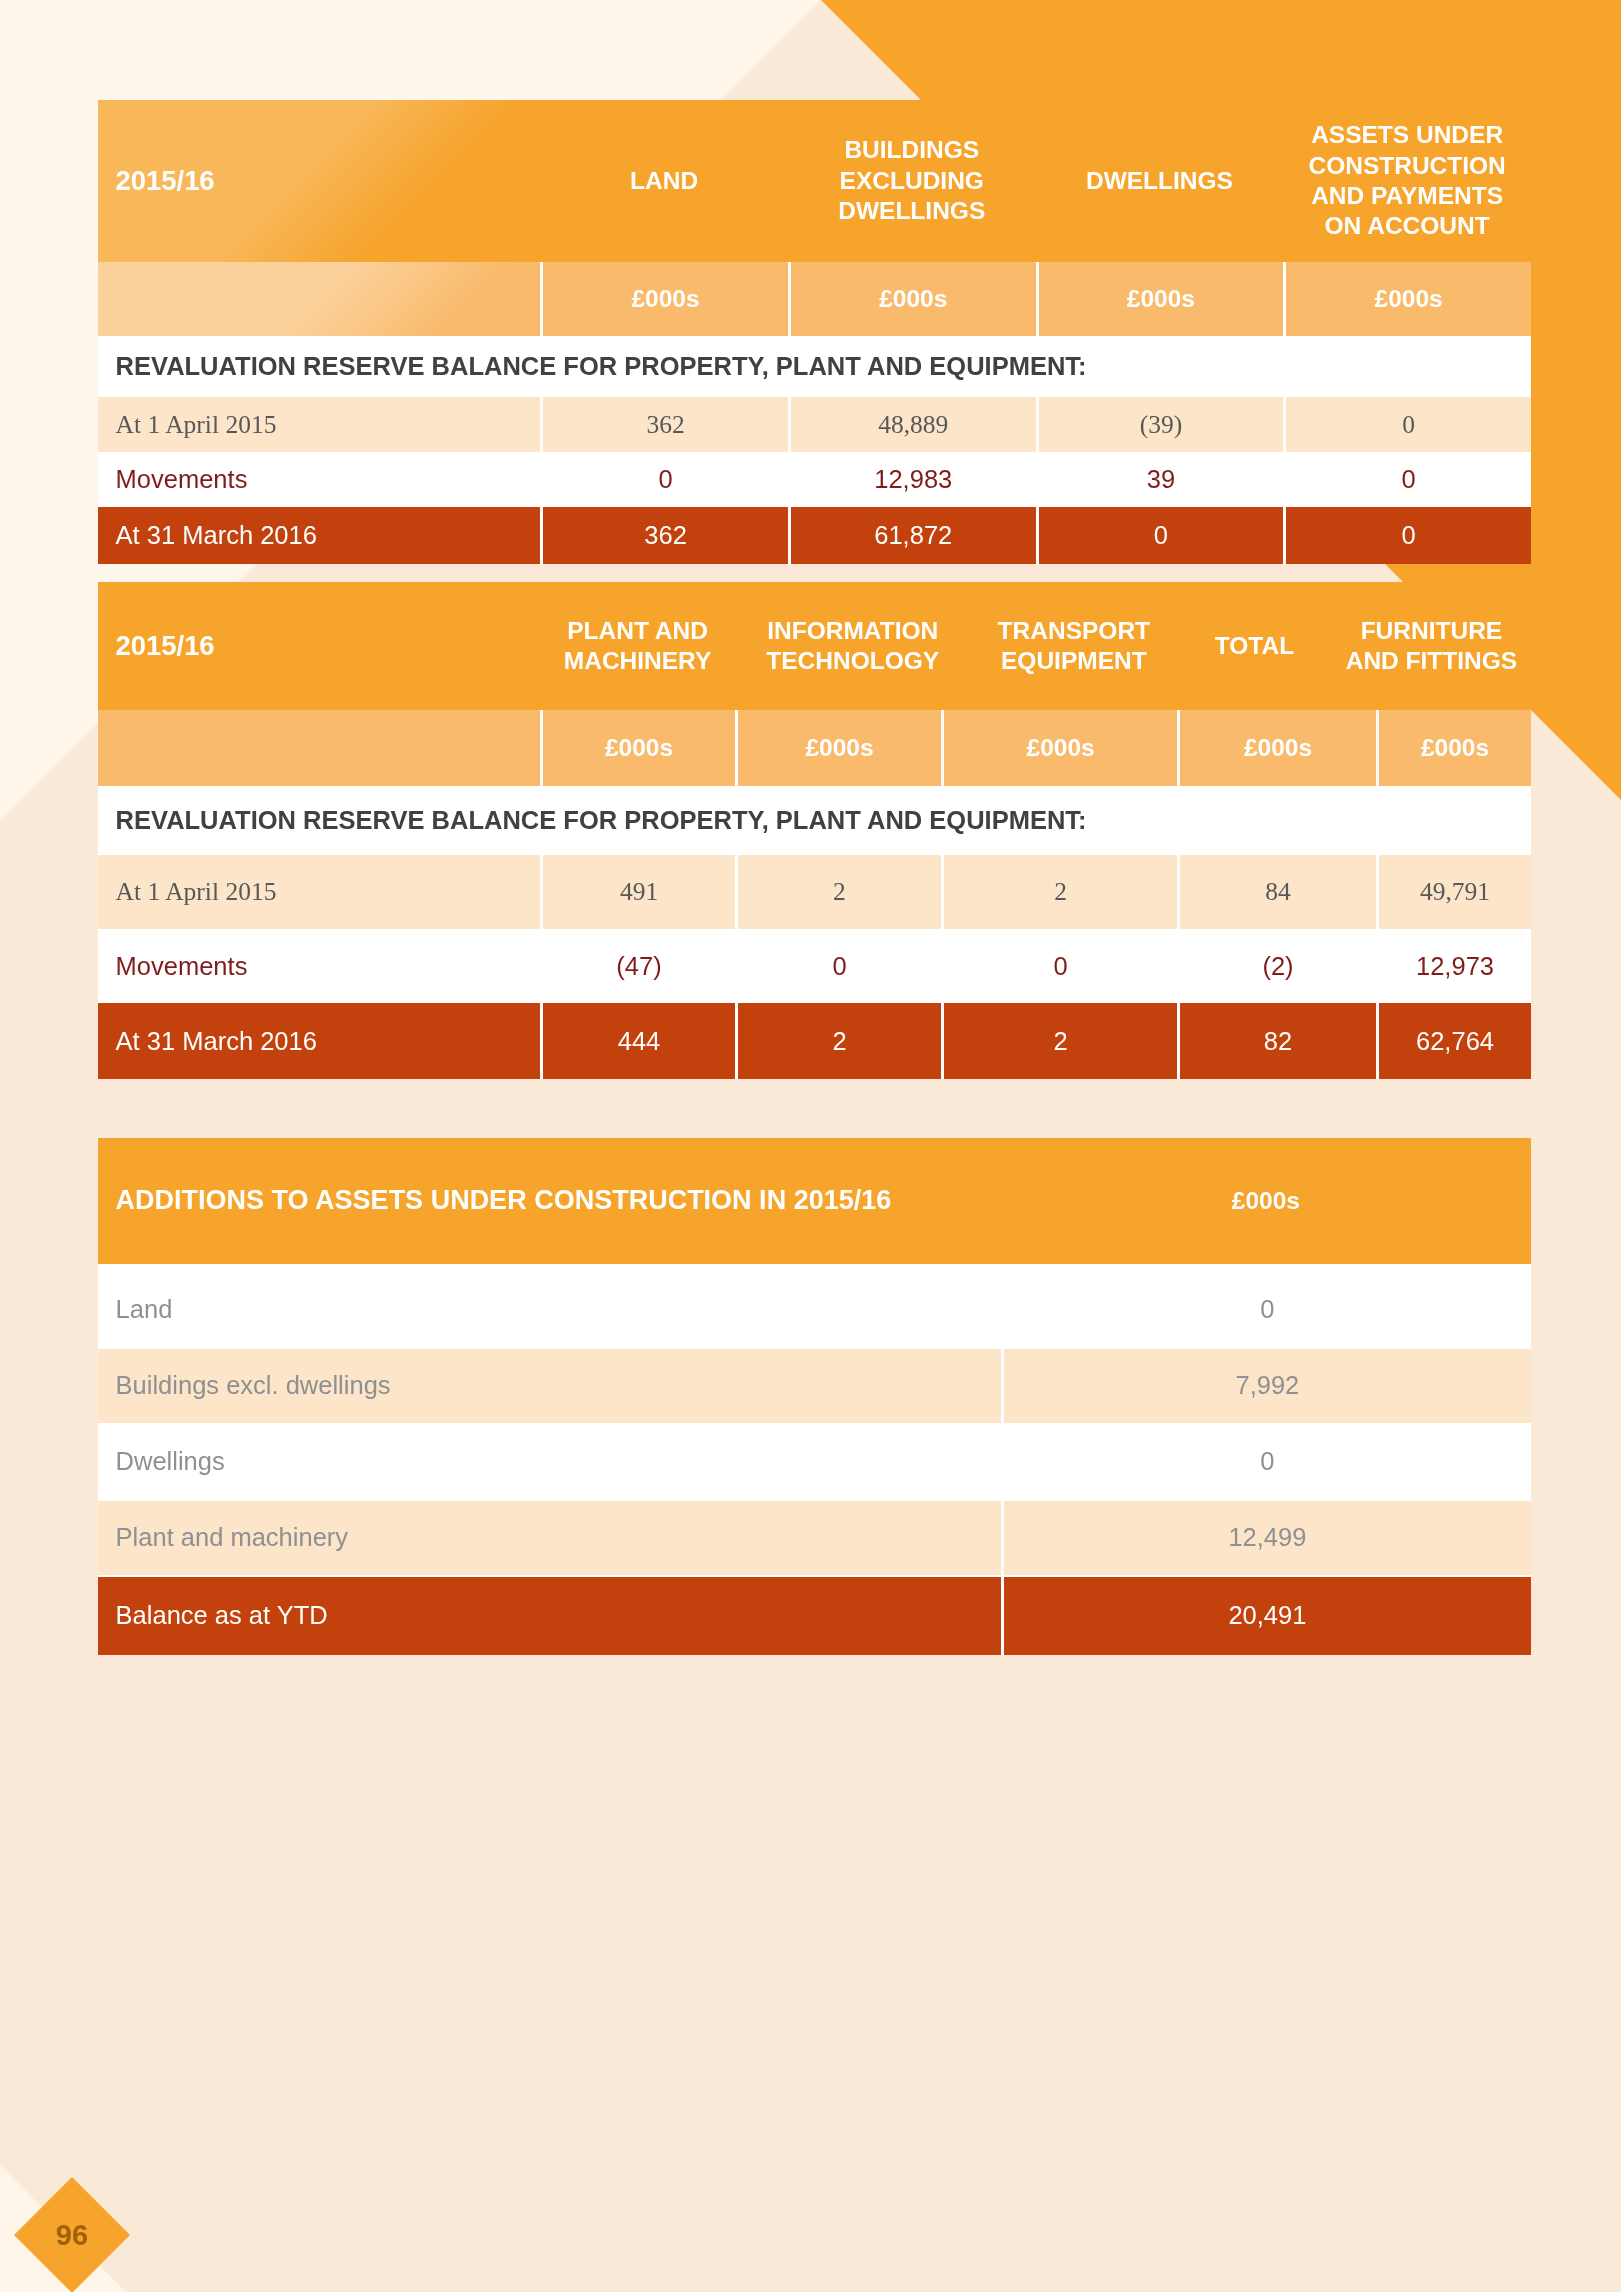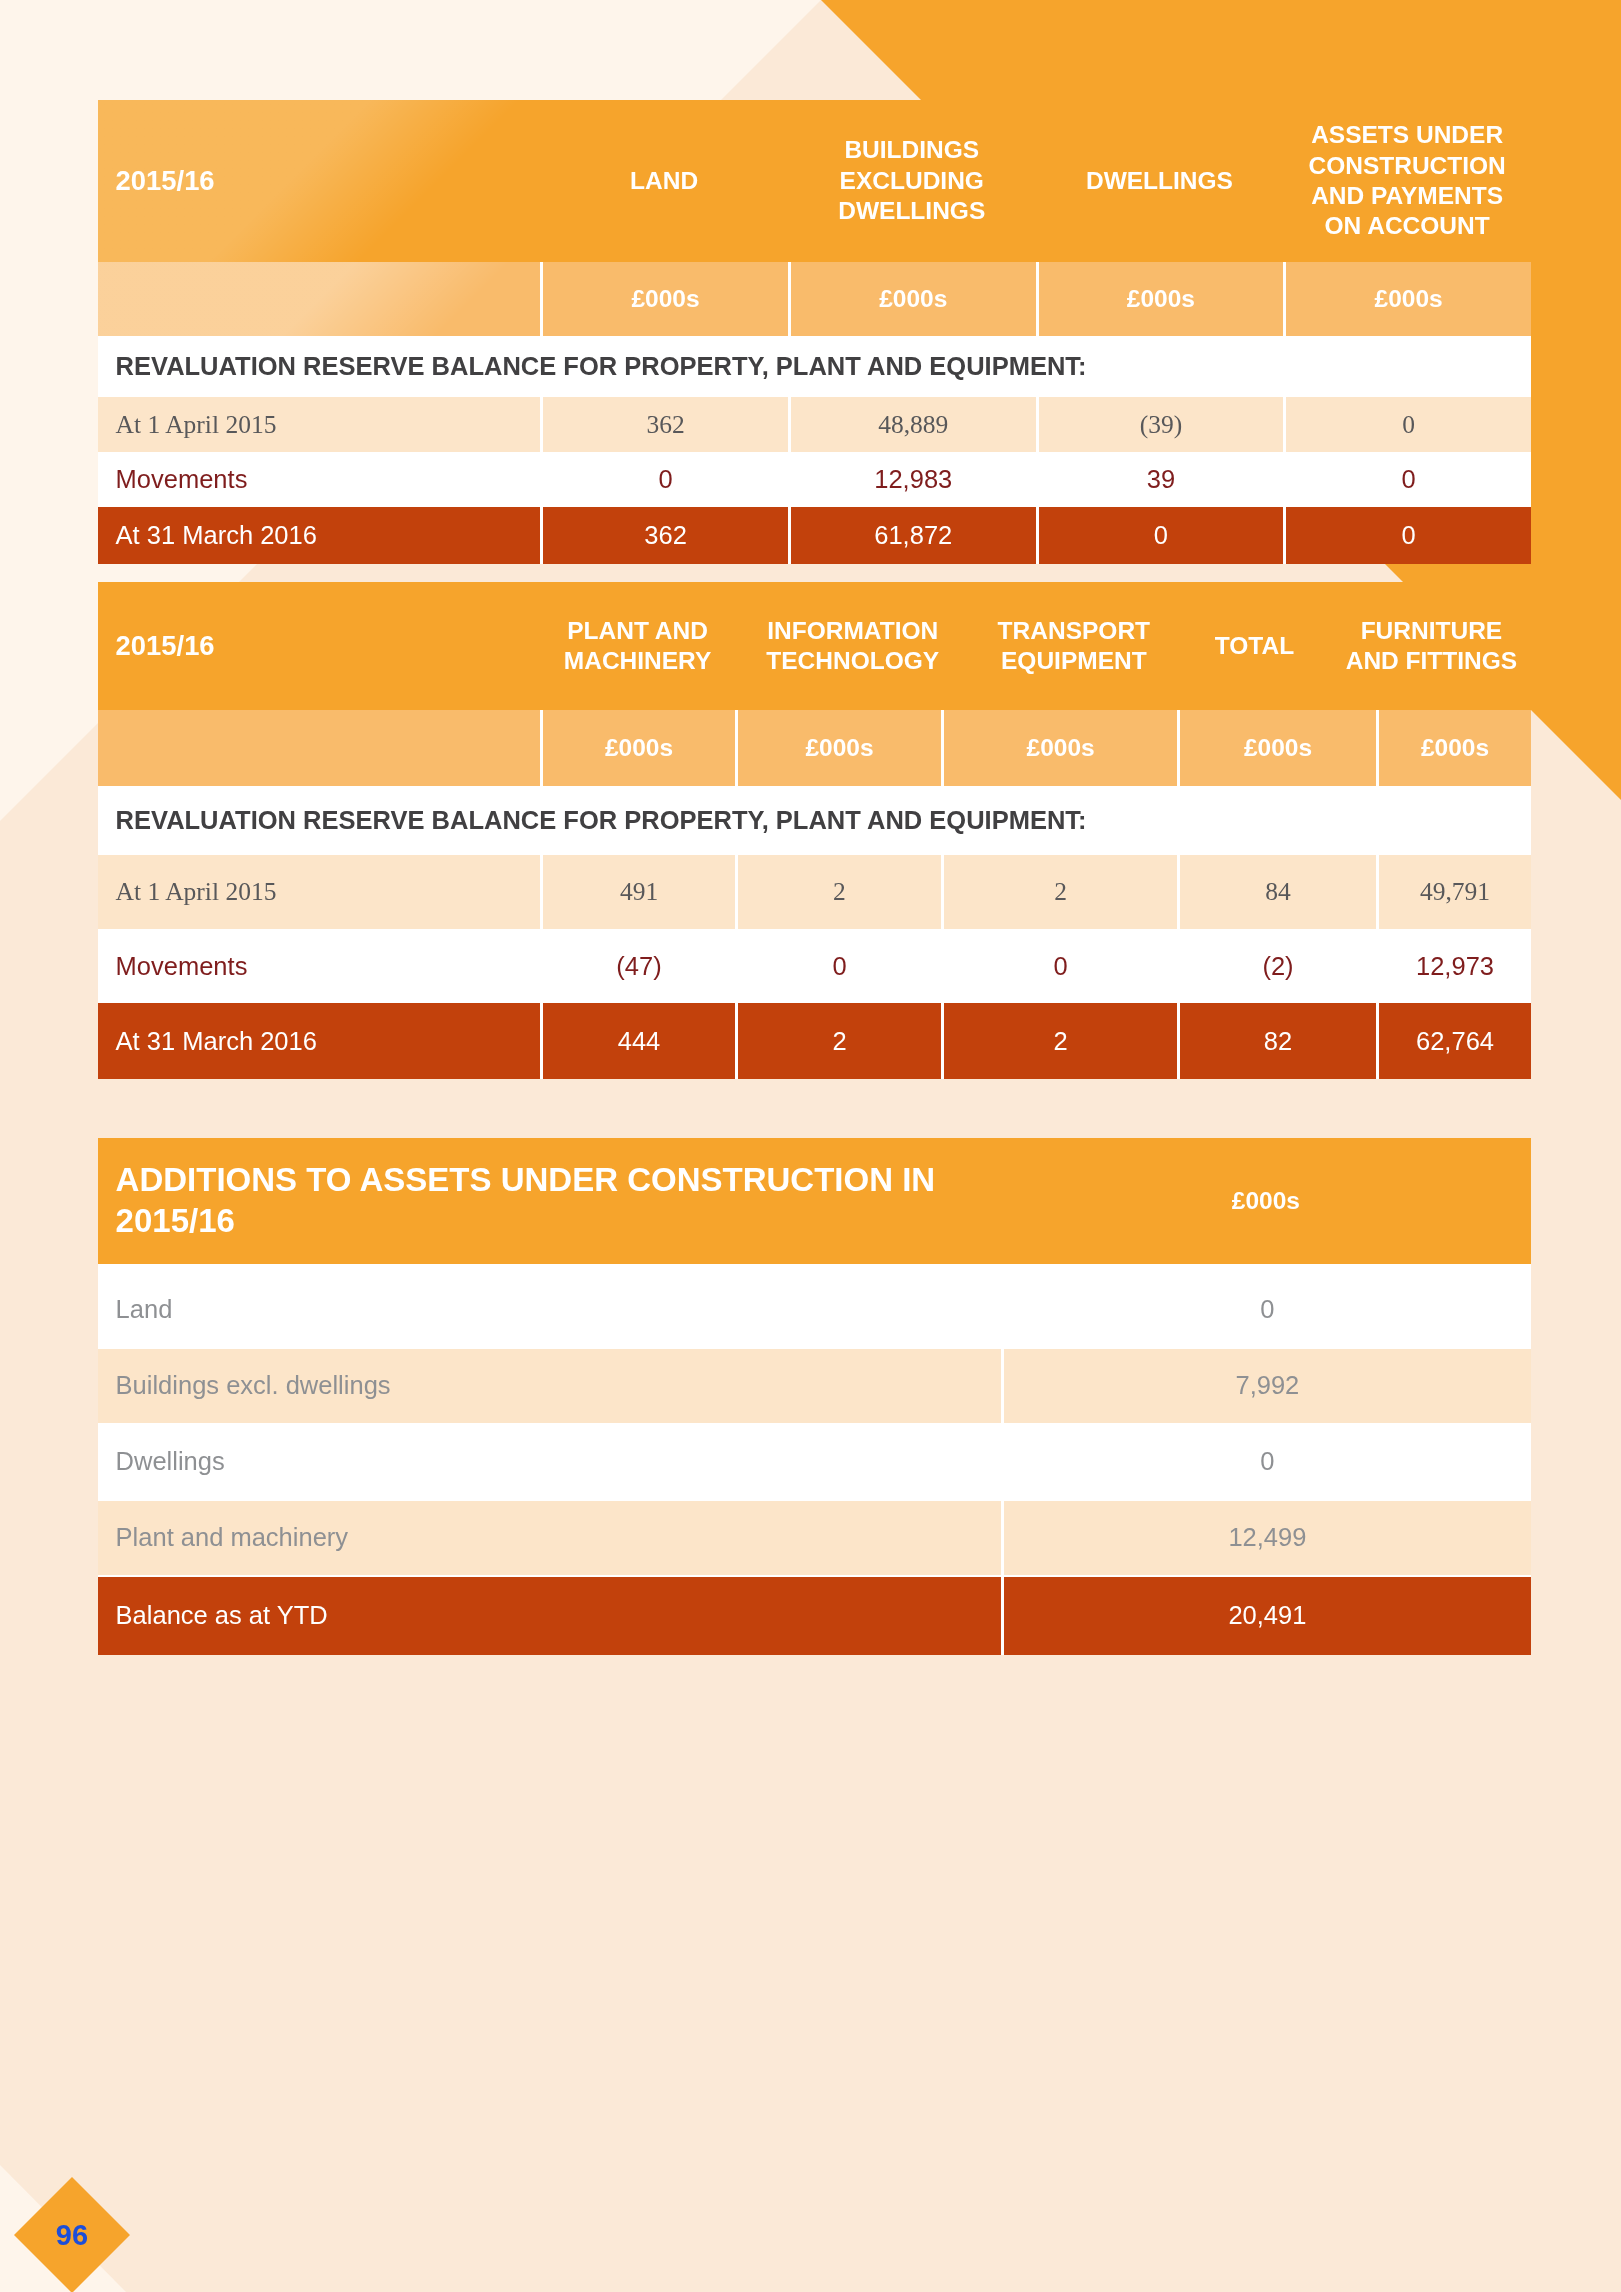--- a/index.html
+++ b/index.html
@@ -58,21 +58,21 @@
   
   .hdr { background:#F6A42C; color:#FFFFFF; font-weight:bold; }
   .t1 .hdr { height:162px; }
   .t2 .hdr { height:128px; }
   .t3 .hdr { height:126px; }
   .hdr .cell { font-size:24.5px; line-height:1.24; }
   .hdr .year { font-size:27.4px; }
   .t1 .hdr .c-label {
     background:linear-gradient(135deg, rgba(255,255,255,0.22) 0%, rgba(255,255,255,0.22) 45%, rgba(255,255,255,0) 70%);
   }
-  .t3 .hdr .c3-0 { font-size:33px; }
+  .t3 .hdr .c3-0 { font-size:27px; }
 
   
   .unit-row { background:#F9BB6B; color:#FFFFFF; font-weight:bold; }
   .t1 .unit-row { height:74px; }
   .t2 .unit-row { height:76px; }
   .unit-row .cell { font-size:24.5px; }
   .t1 .unit-row .c-label {
     background:linear-gradient(135deg, rgba(255,255,255,0.32) 0%, rgba(255,255,255,0.32) 50%, rgba(255,255,255,0) 80%);
   }
 
@@ -105,21 +105,21 @@
   .page-num-diamond {
     position:absolute; left:31px; top:2194px;
     width:82px; height:82px;
     background:#F6A42C;
     transform:rotate(45deg);
   }
   .page-num {
     position:absolute; left:31px; top:2194px;
     width:82px; height:82px;
     display:flex; align-items:center; justify-content:center;
-    color:#1d4ed8; font-weight:bold; font-size:29px;
+    color:#a16207; font-weight:bold; font-size:29px;
   }
 </style>
 </head>
 <body>
 
 <div class="page">
 
   <div class="deco-topleft"></div>
   <div class="deco-topright"></div>
   <div class="deco-bottomleft"></div>

